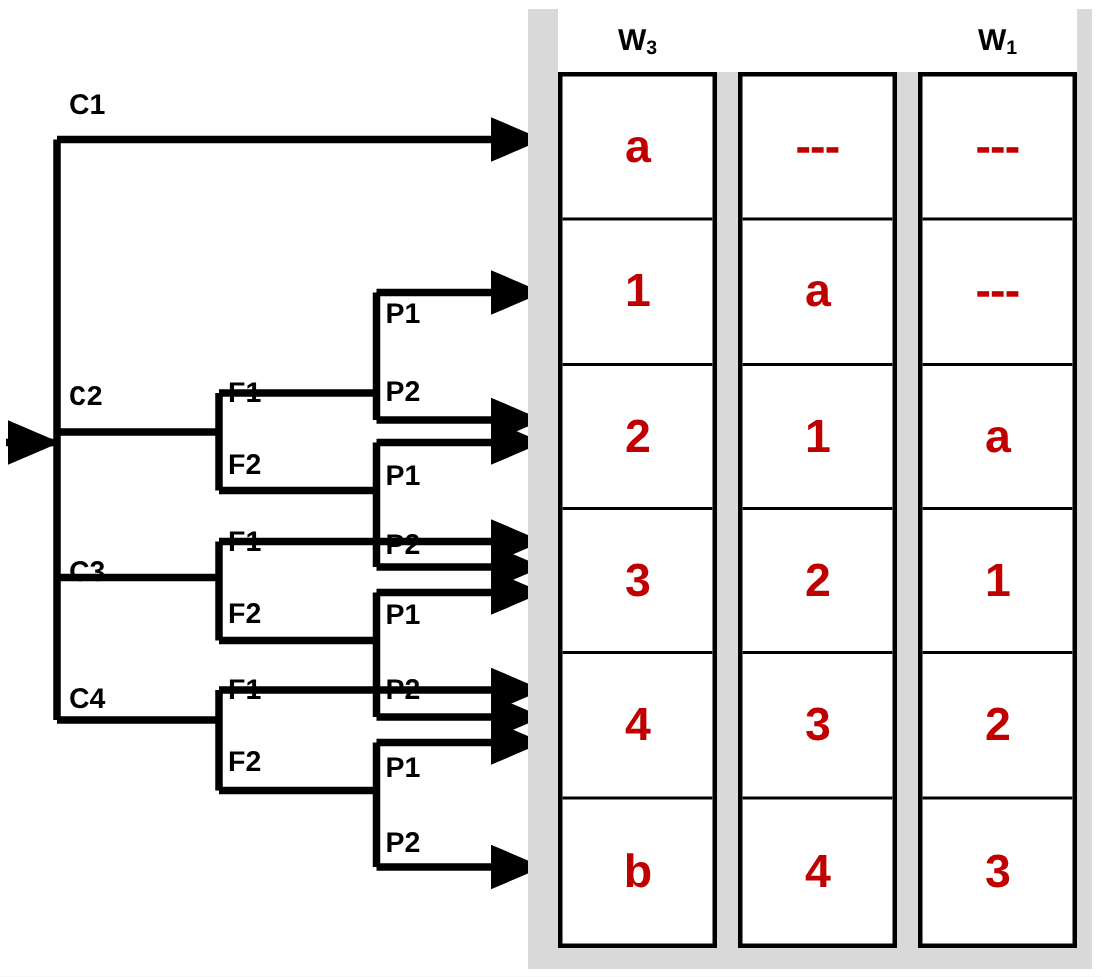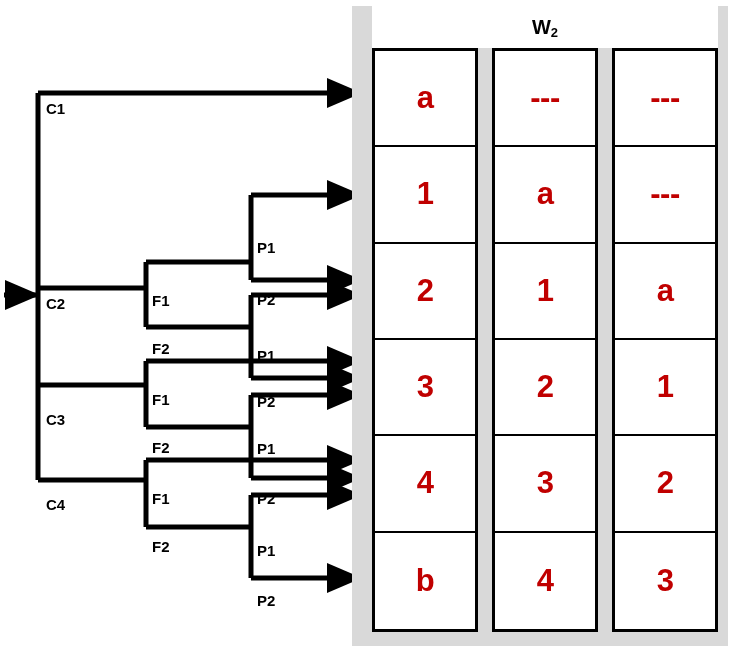--- a/index.html
+++ b/index.html
@@ -28,26 +28,25 @@
     height: 651px;
   }
   #tree-svg {
     position: absolute;
     left: 0;
     top: 0;
   }
   .node-label {
     position: absolute;
     font-family: "Liberation Sans", sans-serif;
-    font-size: 15px;
+    font-size: 19px;
     font-weight: bold;
     color: #000000;
     white-space: nowrap;
     line-height: 1;
-    margin-top: 40px;
   }
 
   
   #table-panel {
     position: absolute;
     left: 352px;
     top: 6px;
     width: 376px;
     height: 640px;
     background: #d9d9d9;
@@ -155,21 +154,21 @@
         <line x1="146" y1="460" x2="358" y2="460" marker-end="url(#arrowhead)"></line>
 
         <line x1="146" y1="527" x2="251" y2="527"></line>
         <line x1="251" y1="495" x2="251" y2="578"></line>
         <line x1="251" y1="495" x2="358" y2="495" marker-end="url(#arrowhead)"></line>
         <line x1="251" y1="578" x2="358" y2="578" marker-end="url(#arrowhead)"></line>
       </g>
     </svg>
 
     <span class="node-label" style="left:46px;  top:61px;">C1</span>
-    <span class="node-label" style="left:46px;  top:256px;">C2</span>
+    <span class="node-label" style="left:46px;  top:256px;font-family:Liberation Mono, monospace;">C2</span>
     <span class="node-label" style="left:46px;  top:372px;">C3</span>
     <span class="node-label" style="left:46px;  top:457px;">C4</span>
 
     <span class="node-label" style="left:152px; top:253px;">F1</span>
     <span class="node-label" style="left:152px; top:301px;">F2</span>
     <span class="node-label" style="left:152px; top:352px;">F1</span>
     <span class="node-label" style="left:152px; top:400px;">F2</span>
     <span class="node-label" style="left:152px; top:451px;">F1</span>
     <span class="node-label" style="left:152px; top:499px;">F2</span>
 
@@ -179,22 +178,25 @@
     <span class="node-label" style="left:257px; top:354px;">P2</span>
     <span class="node-label" style="left:257px; top:401px;">P1</span>
     <span class="node-label" style="left:257px; top:451px;">P2</span>
     <span class="node-label" style="left:257px; top:503px;">P1</span>
     <span class="node-label" style="left:257px; top:553px;">P2</span>
   </div>
 
   <div id="table-panel">
 
     <div id="header-strip">
-      <div class="col-head" style="left:120px; width:106px;">
-        <span>W</span><sub>2</sub>
+      <div class="col-head" style="left:0px;   width:106px;">
+        <span>W</span><sub>3</sub>
+      </div>
+      <div class="col-head" style="left:240px; width:106px;">
+        <span>W</span><sub>1</sub>
       </div>
     </div>
 
     <div class="column" style="left:20px;">
       <div class="cell">a</div>
       <div class="cell">1</div>
       <div class="cell">2</div>
       <div class="cell">3</div>
       <div class="cell">4</div>
       <div class="cell">b</div>

